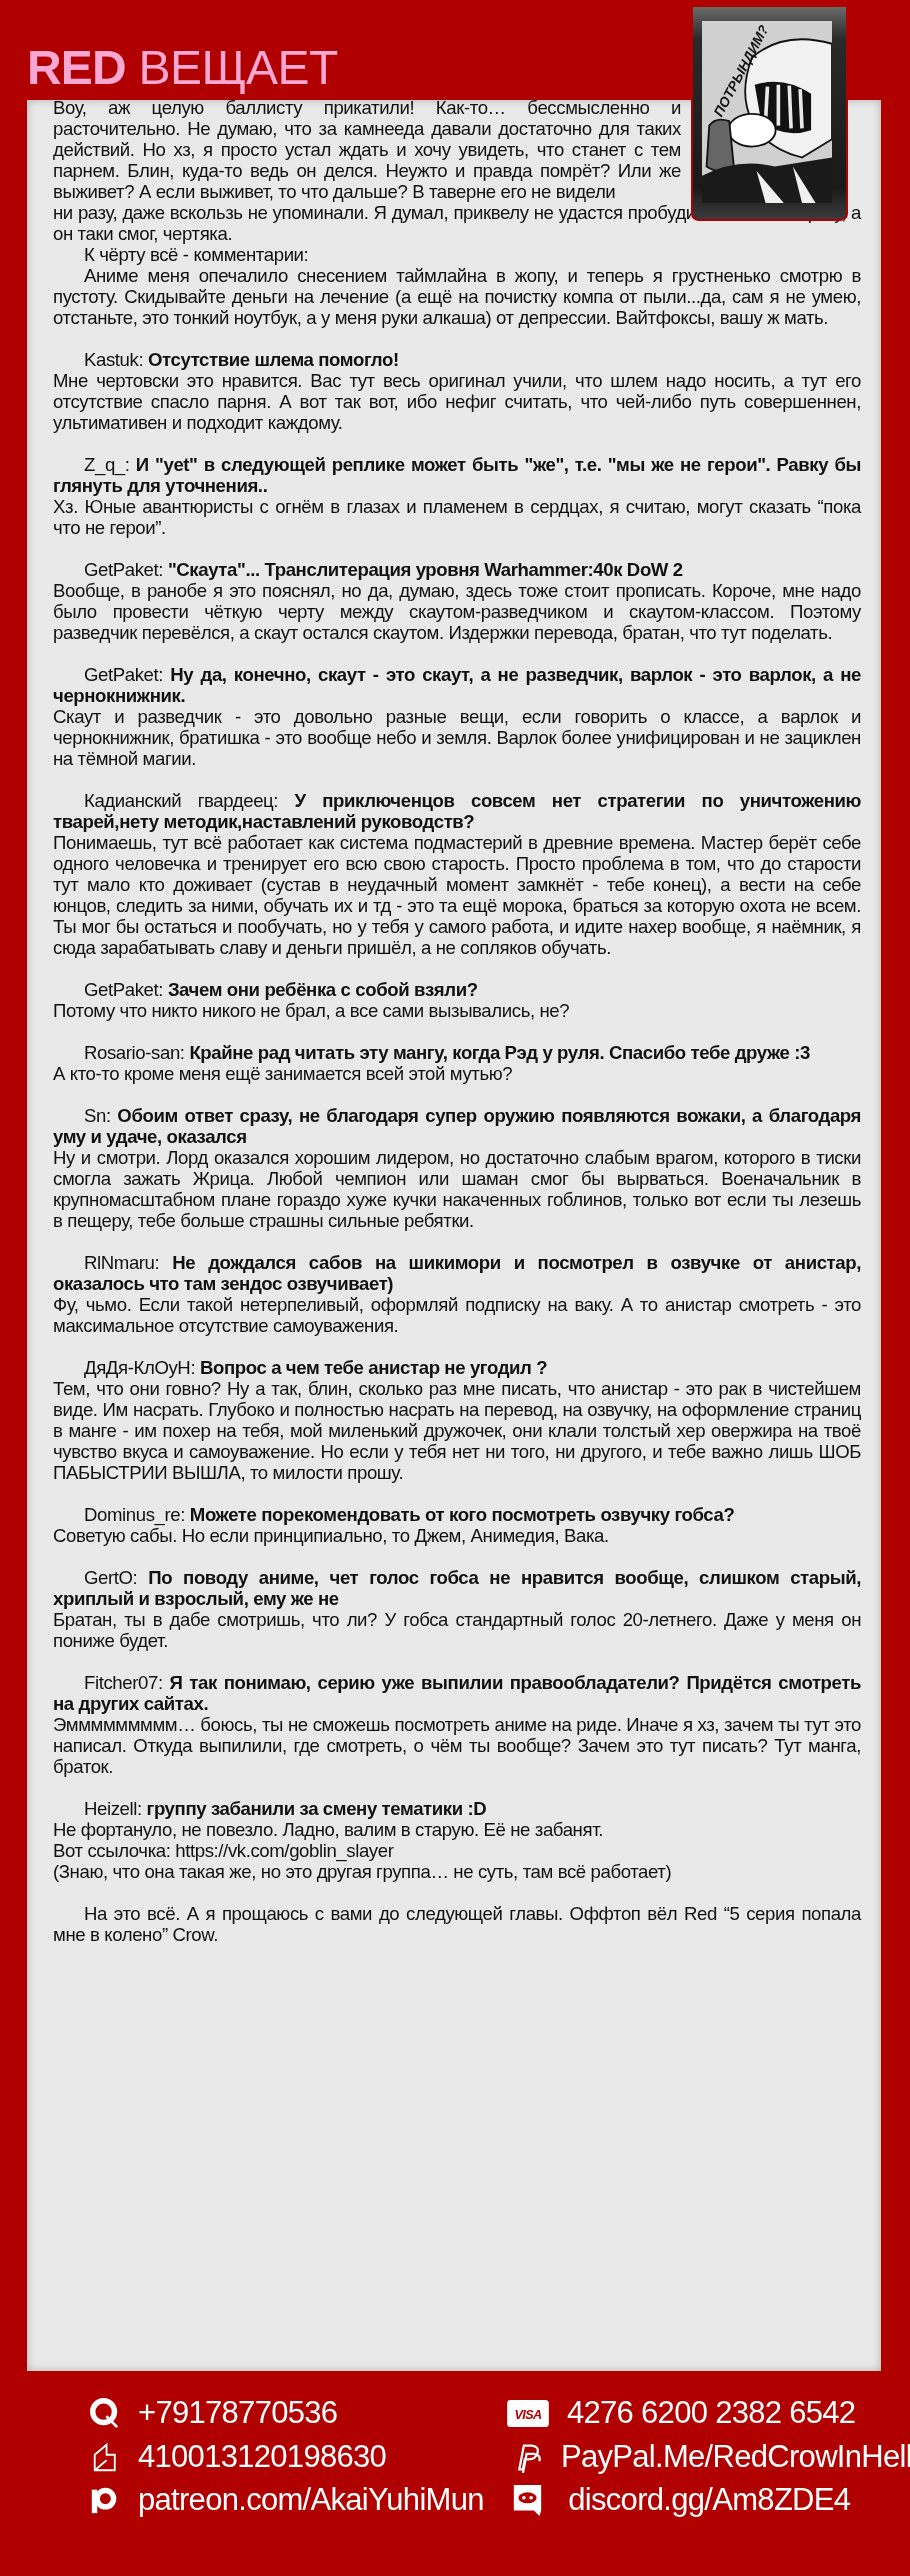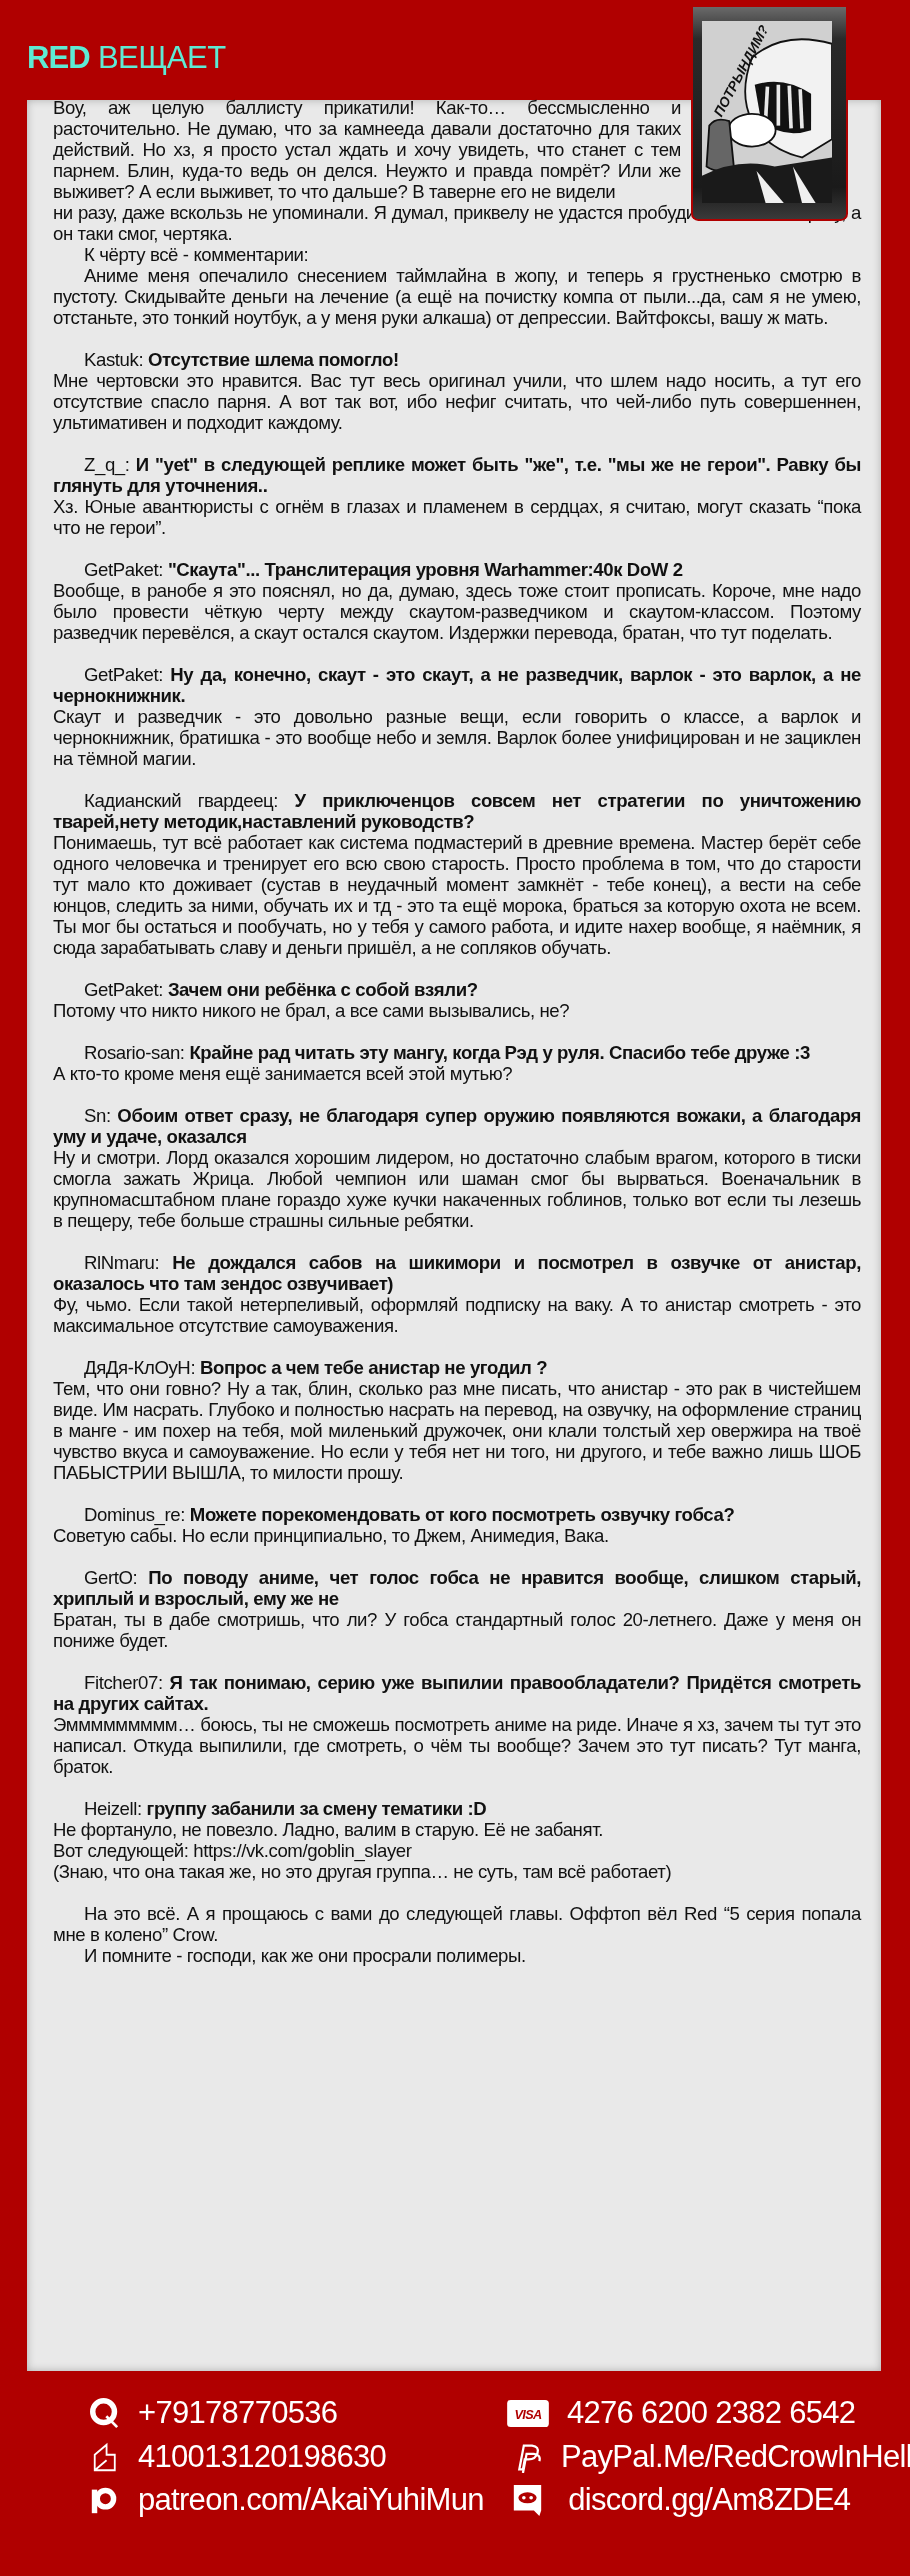--- a/index.html
+++ b/index.html
@@ -4,21 +4,21 @@
 <style>
   html, body { margin: 0; padding: 0; }
   body {
     width: 911px; height: 2576px; overflow: hidden;
     background: #b00000;
     font-family: "Liberation Sans", sans-serif;
     position: relative;
   }
   .page-title {
     position: absolute; left: 27px; top: 40px;
-    color: #5eead4; font-size: 31px; letter-spacing: -0.5px;
+    color: #f9a8d4; font-size: 48px; letter-spacing: -0.5px;
     font-family: "Liberation Sans", sans-serif;
     white-space: nowrap;
   }
   .page-title .brand { font-weight: 900; letter-spacing: -0.9px; }
   .page-title .verb { font-weight: 400; }
 
   .panel {
     position: absolute; left: 27px; top: 100px; width: 854px; height: 2271px;
     background: #e9e9e9;
     box-shadow: inset 0 0 9px rgba(0,0,0,0.25);
@@ -181,27 +181,26 @@
 
   <div>
     <p class="indent"><span>Fitcher07:</span> <span class="q">Я так понимаю, серию уже выпилии правообладатели? Придётся смотреть на других сайтах.</span></p>
     <p>Эммммммммм… боюсь, ты не сможешь посмотреть аниме на риде. Иначе я хз, зачем ты тут это написал. Откуда выпилили, где смотреть, о чём ты вообще? Зачем это тут писать? Тут манга, браток.</p>
   </div>
   <div class="gap"></div>
 
   <div>
     <p class="indent"><span>Heizell:</span> <span class="q">группу забанили за смену тематики :D</span></p>
     <p>Не фортануло, не повезло. Ладно, валим в старую. Её не забанят.</p>
-    <p><span>Вот следующей: https://vk.com/goblin_slayer</span></p>
+    <p><span>Вот ссылочка: https://vk.com/goblin_slayer</span></p>
     <p>(Знаю, что она такая же, но это другая группа… не суть, там всё работает)</p>
   </div>
   <div class="gap"></div>
 
   <p class="indent">На это всё. А я прощаюсь с вами до следующей главы. Оффтоп вёл Red “5 серия попала мне в колено” Crow.</p>
-  <p class="indent">И помните - господи, как же они просрали полимеры.</p>
 </div>
 
 <div class="footer">
   <div class="footer-item" style="left:55px; top:0px;">
     <span class="ficon">
       <svg width="29" height="31" viewBox="0 0 32 34">
           <circle cx="15" cy="15" r="12" fill="none" stroke="#fff" stroke-width="6"></circle>
           <path d="M18 20 L30 32" stroke="#fff" stroke-width="3"></path>
         </svg>
     </span>

